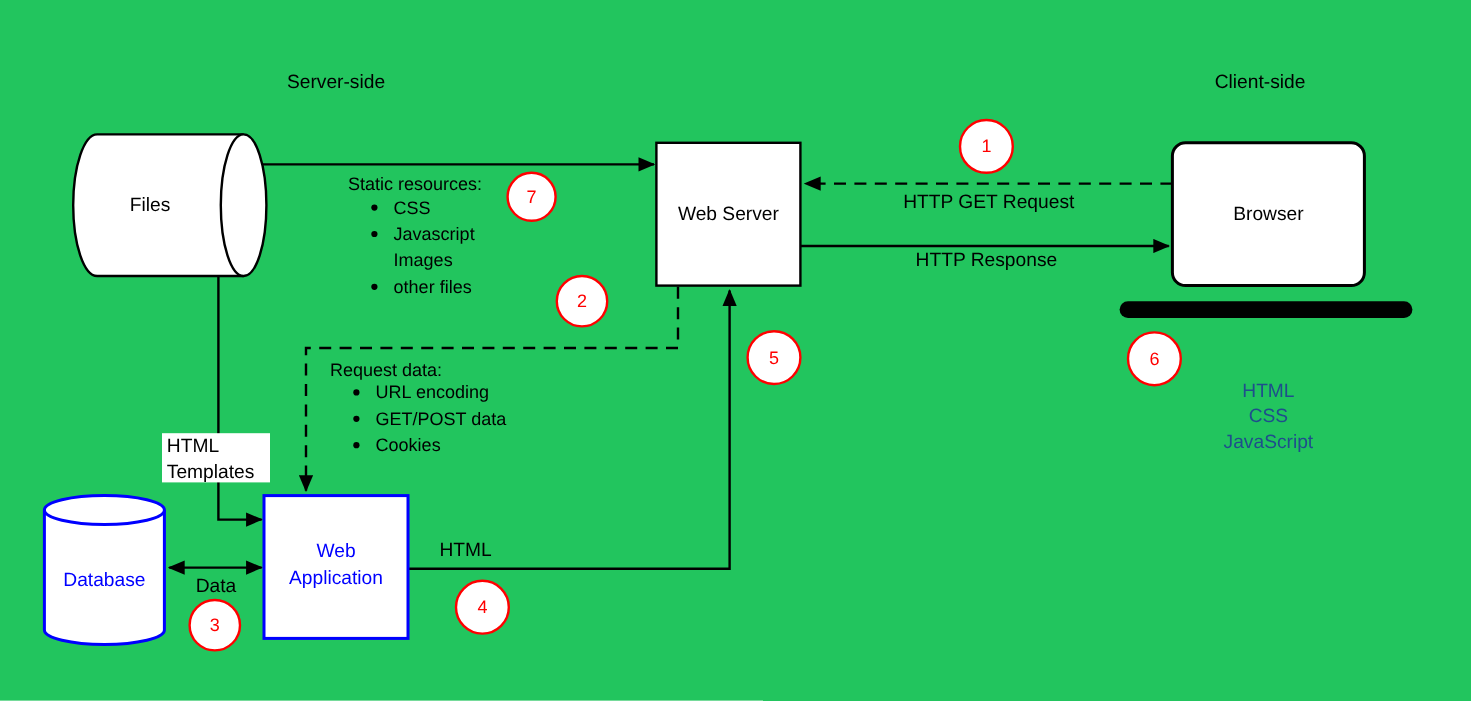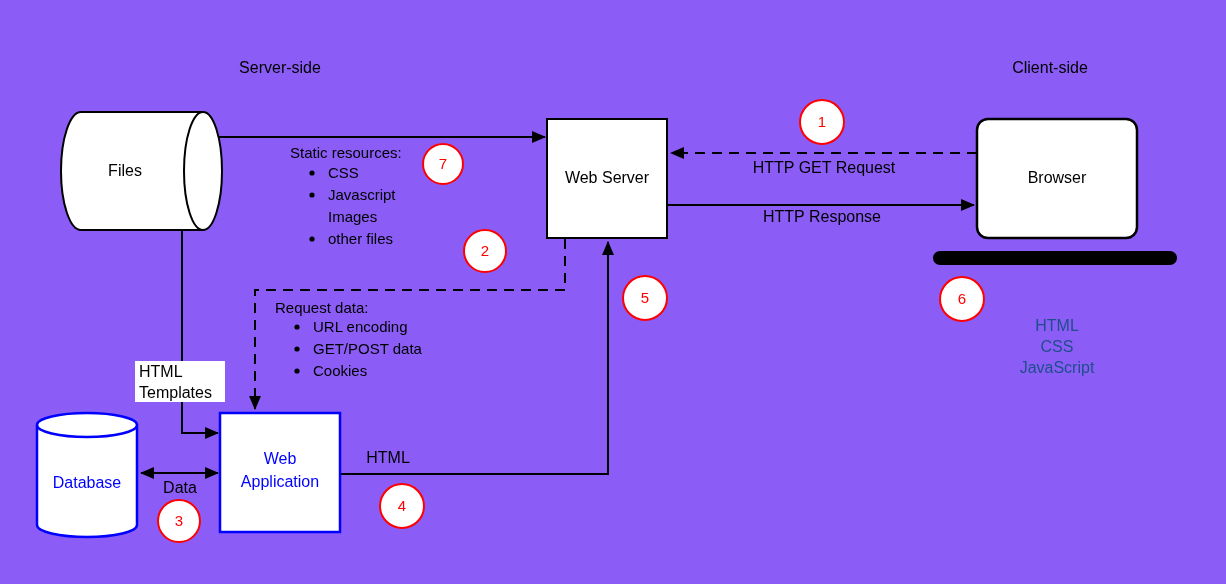--- a/index.html
+++ b/index.html
@@ -1,19 +1,19 @@
 <!DOCTYPE html>
 <html><head>
 <meta charset="utf-8">
 <style>
   html,body{margin:0;padding:0;background:#fff;}
   .stage{
     position:relative;
     width:1226px;height:584px;
-    background:#8b5cf6;
+    background:#22c55e;
     font-family:"Liberation Sans", sans-serif;
     overflow:hidden;
   }
   svg{display:block;}
   text{
     font-family:"Liberation Sans", sans-serif;
     fill:#000000;
   }
   .t16{font-size:16px;}
   .t15{font-size:15px;}

